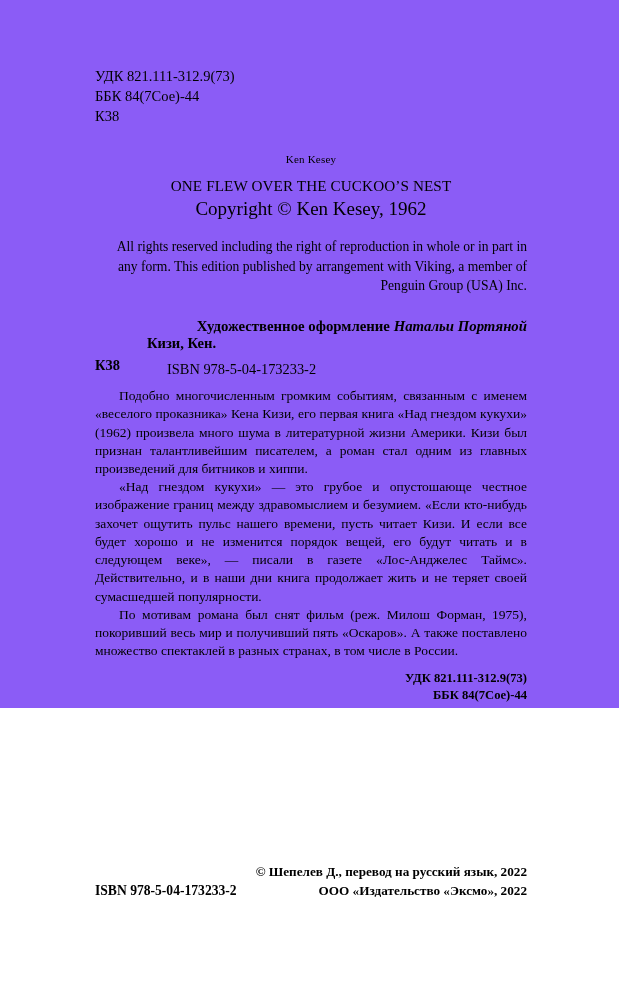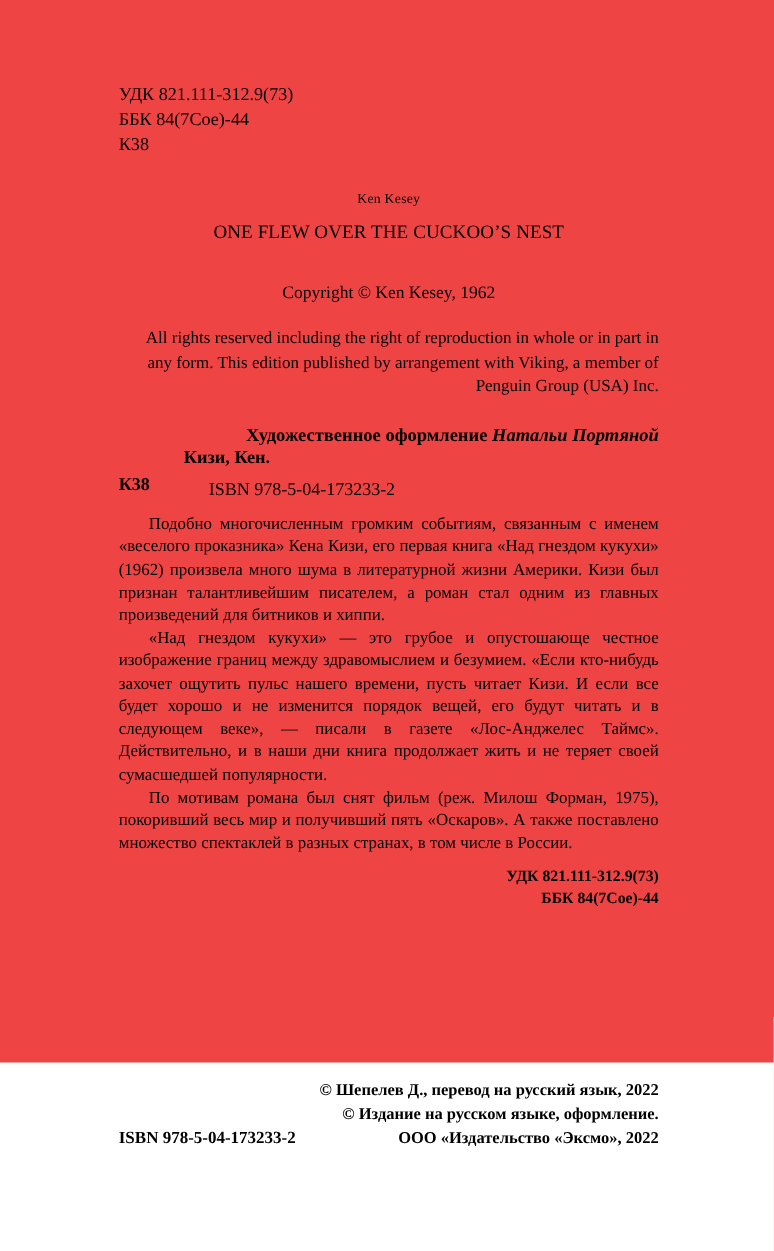--- a/index.html
+++ b/index.html
@@ -12,22 +12,22 @@
     height: 1001px;
     font-family: "Liberation Serif", serif;
     color: #000000;
     position: relative;
     overflow: hidden;
   }
   .page {
     position: absolute;
     left: 0; top: 0;
     width: 619px;
-    height: 850px;
-    background: #ef4444;
+    height: 708px;
+    background: #8b5cf6;
   }
   .content {
     position: absolute;
     left: 95px;
     top: 66px;
     width: 432px;
   }
 
   
   .udk-block {
@@ -45,22 +45,22 @@
   .author-en {
     font-size: 11px;
     letter-spacing: 0.2px;
   }
   .title-en {
     font-size: 15.2px;
     margin-top: 12px;
     letter-spacing: 0.1px;
   }
   .copyright-line {
-    font-size: 14px;
-    margin-top: 32px;
+    font-size: 19px;
+    margin-top: 3px;
   }
   .rights {
     font-size: 13.6px;
     margin-top: 17px;
     line-height: 1.45;
     text-align: right;
   }
 
   .translator {
     margin-top: 24px;
@@ -197,18 +197,17 @@
       <div>ББК 84(7Сое)-44</div>
     </div>
 
   </div>
 
   <div class="bottom">
     <div class="bottom-row">
       <div class="isbn-bottom">ISBN 978-5-04-173233-2</div>
       <div class="bottom-right">
         <div>© Шепелев Д., перевод на русский язык, 2022</div>
-        <div>© Издание на русском языке, оформление.</div>
         <div class="publisher-line">ООО «Издательство «Эксмо», 2022</div>
       </div>
     </div>
   </div>
 </div>
 
 </body></html>

